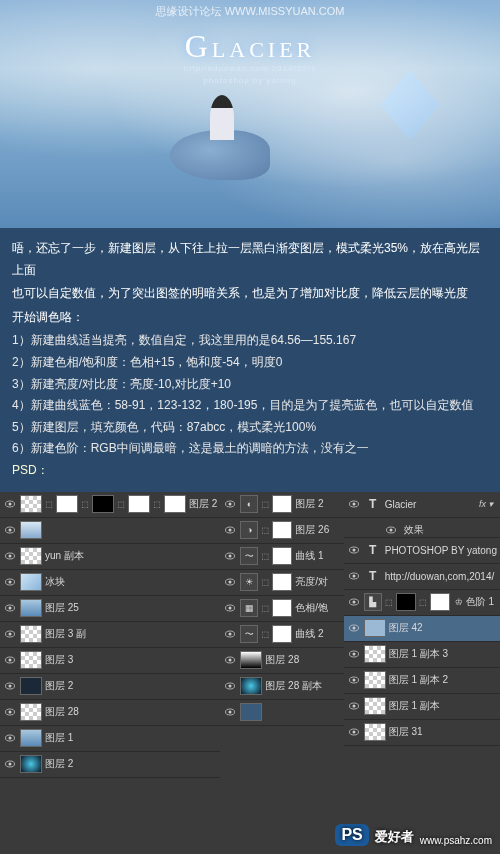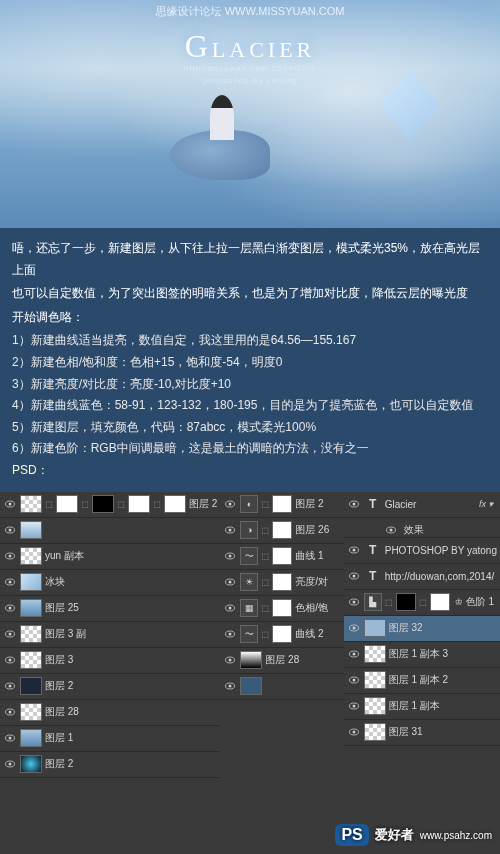--- a/index.html
+++ b/index.html
@@ -36,21 +36,21 @@
 .thumb.whalet{background:linear-gradient(#d8e8f5,#88aacb)}
 .mask{width:20px;height:18px;border:1px solid #666;background:#fff;flex-shrink:0}
 .link{width:8px;flex-shrink:0;text-align:center;font-size:8px;color:#aaa}
 .label{flex:1;white-space:nowrap;overflow:hidden}
 .adj-icon{width:18px;height:18px;flex-shrink:0;display:flex;align-items:center;justify-content:center;background:#444;border:1px solid #666;font-size:9px}
 .text-icon{width:18px;height:18px;flex-shrink:0;display:flex;align-items:center;justify-content:center;font-size:12px;font-weight:bold;background:#3a3a3a}
 .fx{font-size:9px;color:#ccc;font-style:italic;margin-left:auto;padding-right:4px}
 .sub-row{padding-left:40px;height:20px;display:flex;align-items:flex-end;font-size:10px;color:#d0d0d0;border-bottom:1px solid #2a2a2a}
 .sub-row .eye{margin-right:6px}
 .selected{background:#4a6a8a}
-.watermark{position:fixed;bottom:8px;right:8px;display:flex;align-items:center;gap:6px;color:#fff;font-size:13px;font-weight:bold;text-shadow:0 0 4px #000}
+.watermark{position:fixed;bottom:8px;right:8px;display:flex;align-items:flex-end;gap:6px;color:#fff;font-size:13px;font-weight:bold;text-shadow:0 0 4px #000}
 .watermark .ps{background:#1a5a9a;border-radius:6px;padding:2px 6px;font-size:16px}
 </style>
 </head>
 <body>
 
 <div class="hero">
   <div class="forum-tag">思缘设计论坛  WWW.MISSYUAN.COM</div>
   <div class="hero-title">Glacier</div>
   <div class="hero-sub1">http//dduowan.com.2014/12/1</div>
   <div class="hero-sub2">photoshop by yatong</div>
@@ -275,20 +275,30 @@
         <span class="thumb grad"></span>
         <span class="label">图层 28</span>
       </div>
       <div class="layer-row">
         <span class="eye">
           <svg viewBox="0 0 16 16">
             <ellipse cx="8" cy="8" rx="6" ry="4" fill="none" stroke="#ccc" stroke-width="1"></ellipse>
             <circle cx="8" cy="8" r="2" fill="#ccc"></circle>
           </svg>
         </span>
+        <span class="thumb glow"></span>
+        <span class="label">图层 28 副本</span>
+      </div>
+      <div class="layer-row">
+        <span class="eye">
+          <svg viewBox="0 0 16 16">
+            <ellipse cx="8" cy="8" rx="6" ry="4" fill="none" stroke="#ccc" stroke-width="1"></ellipse>
+            <circle cx="8" cy="8" r="2" fill="#ccc"></circle>
+          </svg>
+        </span>
         <span class="thumb blue"></span>
         <span class="label"></span>
       </div>
     </div>
   <div class="panel" id="p3">
       <div class="layer-row">
         <span class="eye">
           <svg viewBox="0 0 16 16">
             <ellipse cx="8" cy="8" rx="6" ry="4" fill="none" stroke="#ccc" stroke-width="1"></ellipse>
             <circle cx="8" cy="8" r="2" fill="#ccc"></circle>
@@ -343,21 +353,21 @@
         <span class="label">色阶 1</span>
       </div>
       <div class="layer-row selected">
         <span class="eye">
           <svg viewBox="0 0 16 16">
             <ellipse cx="8" cy="8" rx="6" ry="4" fill="none" stroke="#ccc" stroke-width="1"></ellipse>
             <circle cx="8" cy="8" r="2" fill="#ccc"></circle>
           </svg>
         </span>
         <span class="thumb lightblue"></span>
-        <span class="label">图层 32</span>
+        <span class="label">图层 42</span>
       </div>
       <div class="layer-row">
         <span class="eye">
           <svg viewBox="0 0 16 16">
             <ellipse cx="8" cy="8" rx="6" ry="4" fill="none" stroke="#ccc" stroke-width="1"></ellipse>
             <circle cx="8" cy="8" r="2" fill="#ccc"></circle>
           </svg>
         </span>
         <span class="thumb checker"></span>
         <span class="label">图层 1 副本 3</span>

